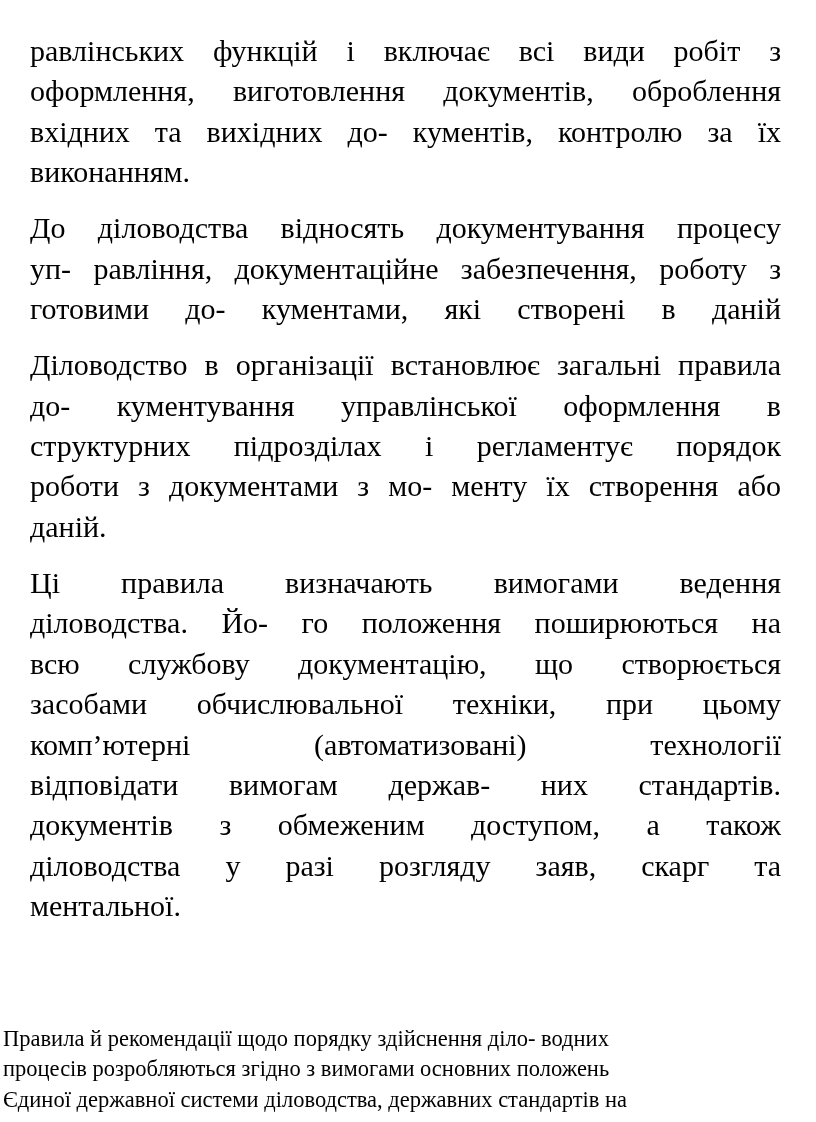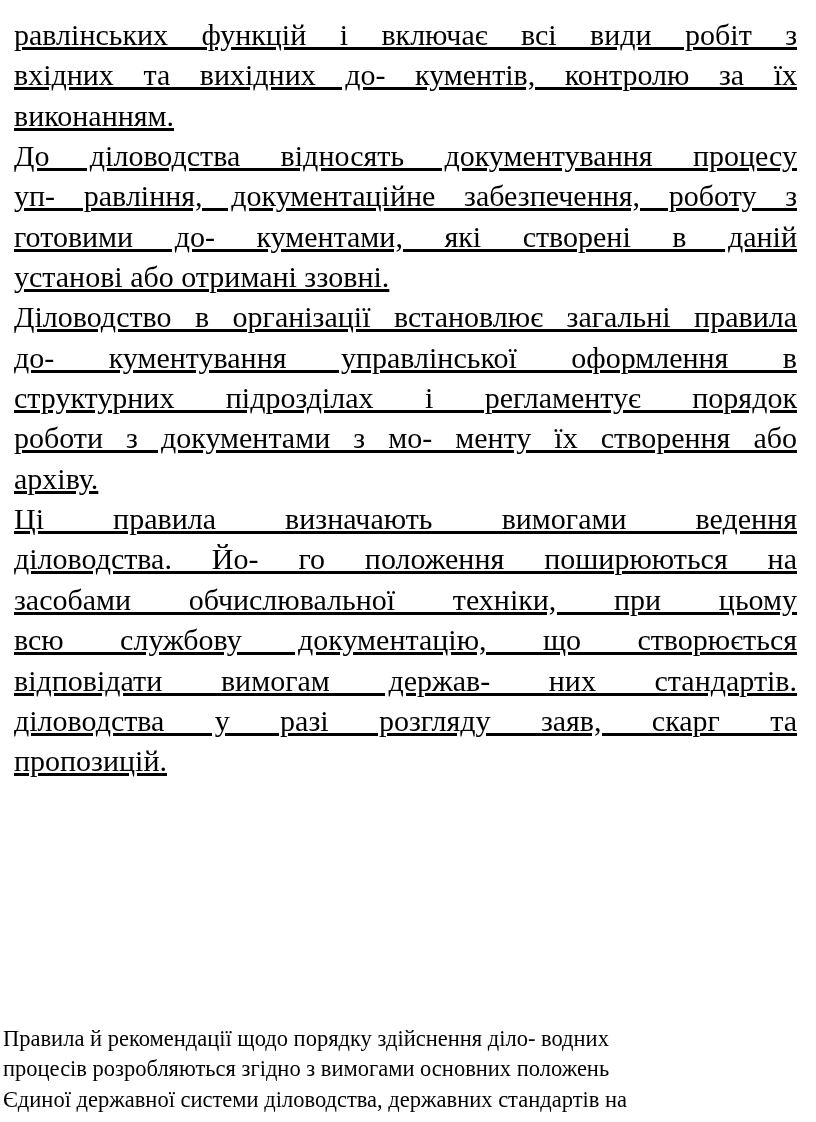--- a/index.html
+++ b/index.html
@@ -19,23 +19,22 @@
   .main-block {
     position: absolute;
     left: 14px;
     top: 15px;
     width: 783px;
     font-size: 30px;
     line-height: 40.35px;
     font-weight: 400;
   }
   .paragraph {
-    margin: 0;
+    margin: 16px;
     padding: 0;
-    text-decoration: underline;
   }
   .line {
     text-align: justify;
     text-align-last: justify;
     white-space: normal;
   }
   .line.end {
     text-align: left;
     text-align-last: left;
   }
@@ -54,47 +53,49 @@
 </style>
 </head>
 <body>
 
 <div class="page">
 
   <div class="main-block">
 
     <div class="paragraph">
       <div class="line">равлінських функцій і включає всі види робіт з</div>
+      <div class="line">оформлення, виготовлення документів, оброблення</div>
       <div class="line">вхідних та вихідних до- кументів, контролю за їх</div>
       <div class="line end">виконанням.</div>
     </div>
 
     <div class="paragraph">
       <div class="line">До діловодства відносять документування процесу</div>
       <div class="line">уп- равління, документаційне забезпечення, роботу з</div>
       <div class="line">готовими до- кументами, які створені в даній</div>
-      <div class="line end">установі або отримані ззовні.</div>
     </div>
 
     <div class="paragraph">
       <div class="line">Діловодство в організації встановлює загальні правила</div>
       <div class="line">до- кументування управлінської оформлення в</div>
       <div class="line">структурних підрозділах і регламентує порядок</div>
       <div class="line">роботи з документами з мо- менту їх створення або</div>
-      <div class="line end">архіву.</div>
+      <div class="line end">даній.</div>
     </div>
 
     <div class="paragraph">
       <div class="line">Ці правила визначають вимогами ведення</div>
       <div class="line">діловодства. Йо- го положення поширюються на</div>
+      <div class="line">всю службову документацію, що створюється</div>
       <div class="line">засобами обчислювальної техніки, при цьому</div>
-      <div class="line">всю службову документацію, що створюється</div>
+      <div class="line">комп’ютерні (автоматизовані) технології</div>
       <div class="line">відповідати вимогам держав- них стандартів.</div>
+      <div class="line">документів з обмеженим доступом, а також</div>
       <div class="line">діловодства у разі розгляду заяв, скарг та</div>
-      <div class="line end">пропозицій.</div>
+      <div class="line end">ментальної.</div>
     </div>
 
   </div>
 
   <div class="footnote-block">
     <div class="line">Правила й рекомендації щодо порядку здійснення діло- водних</div>
     <div class="line">процесів розробляються згідно з вимогами основних положень</div>
     <div class="line">Єдиної державної системи діловодства, державних стандартів на</div>
   </div>
 

